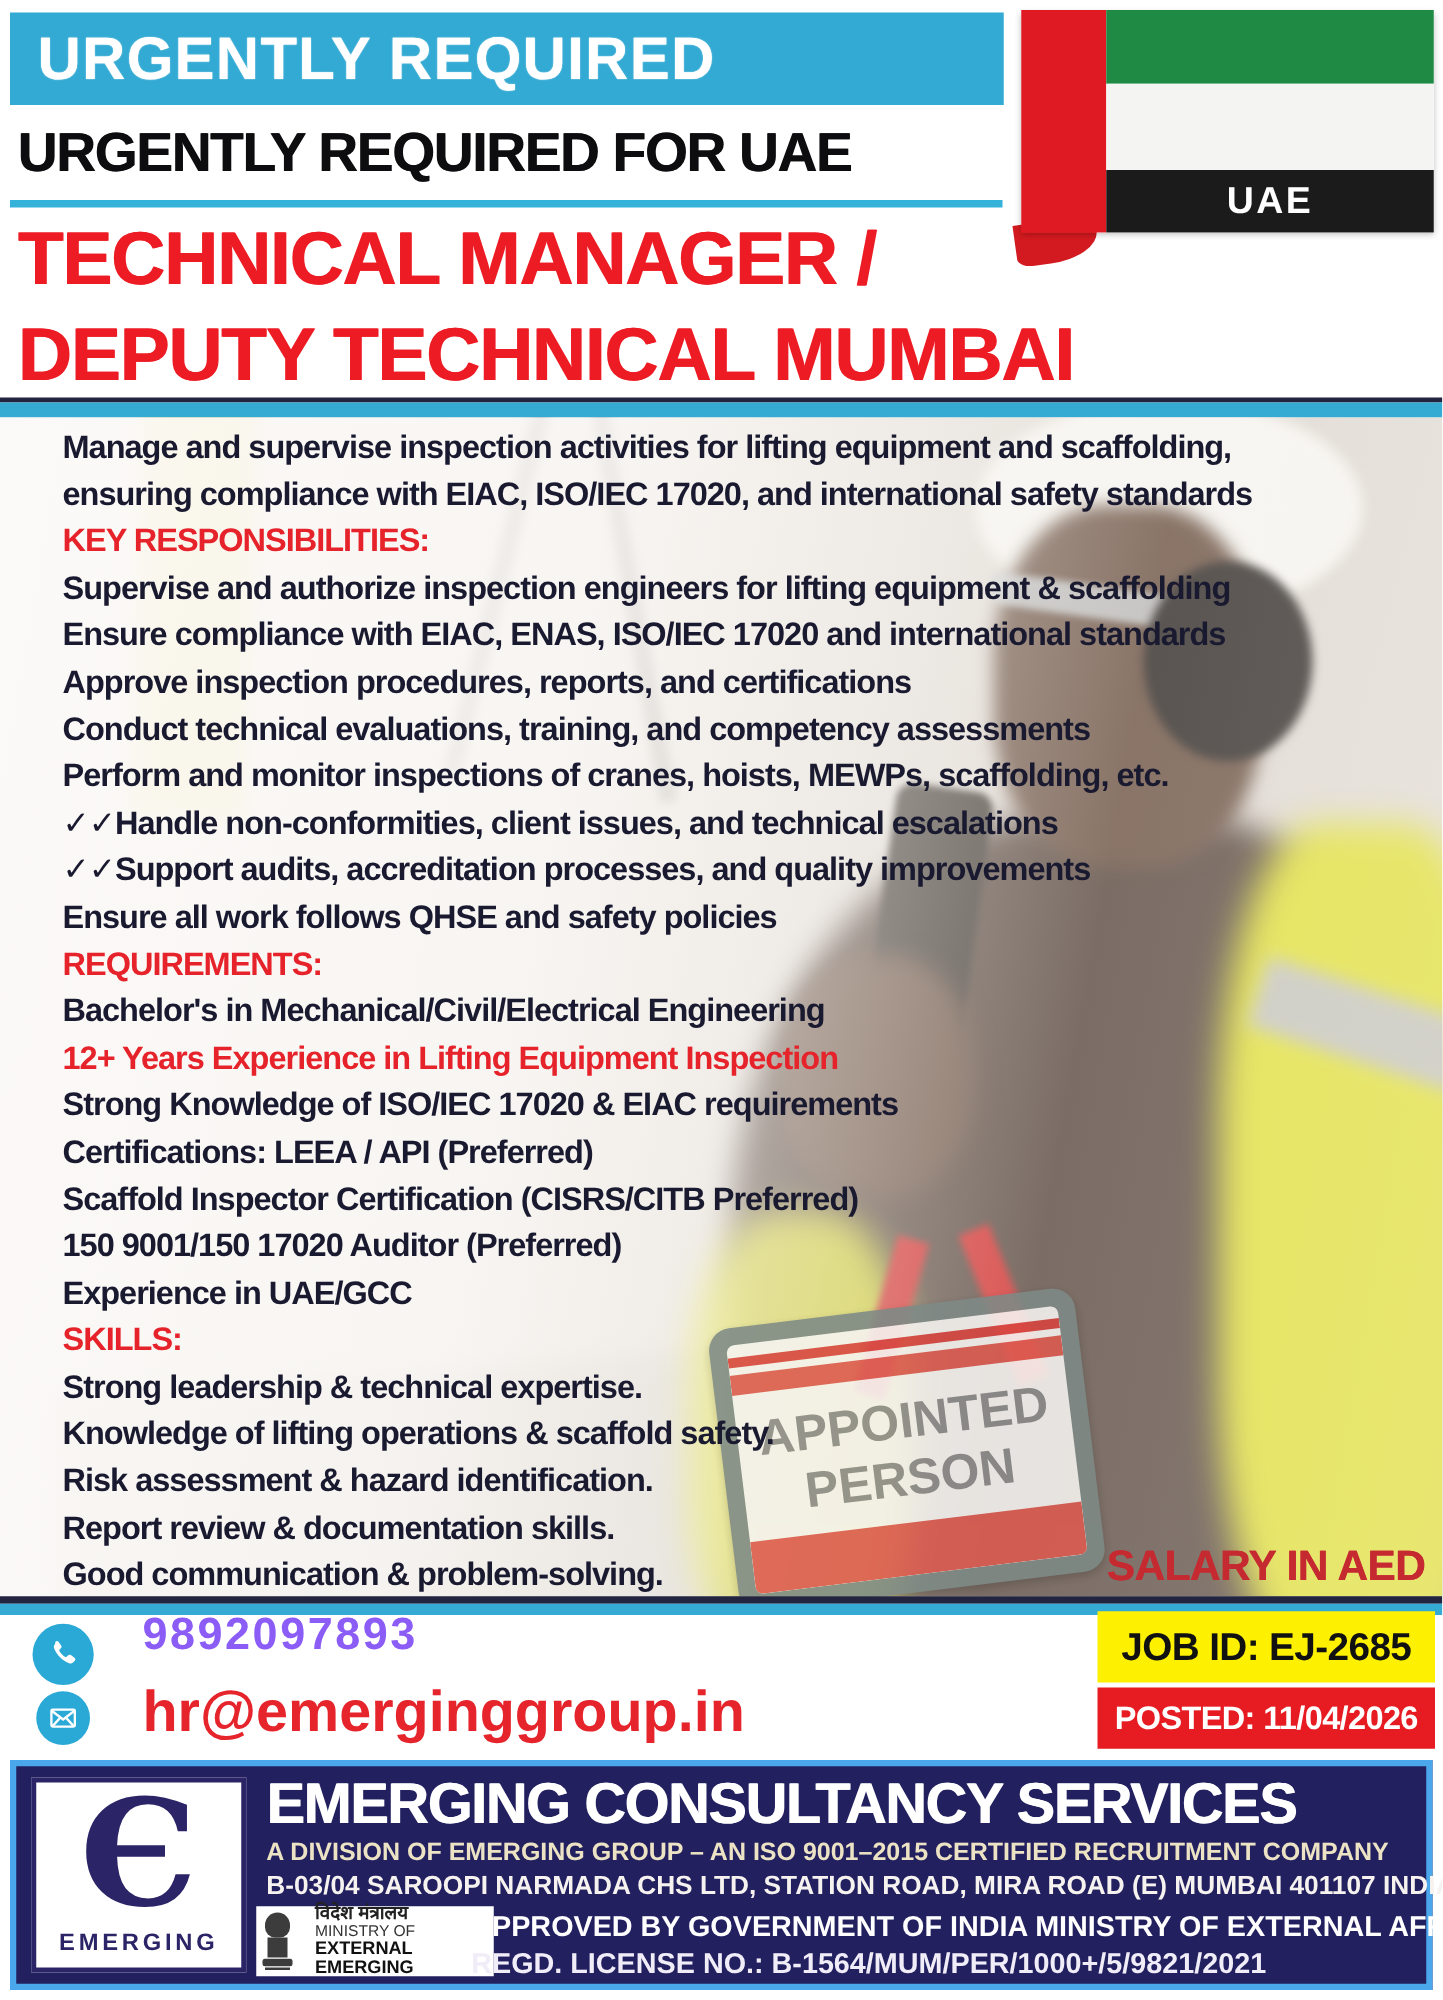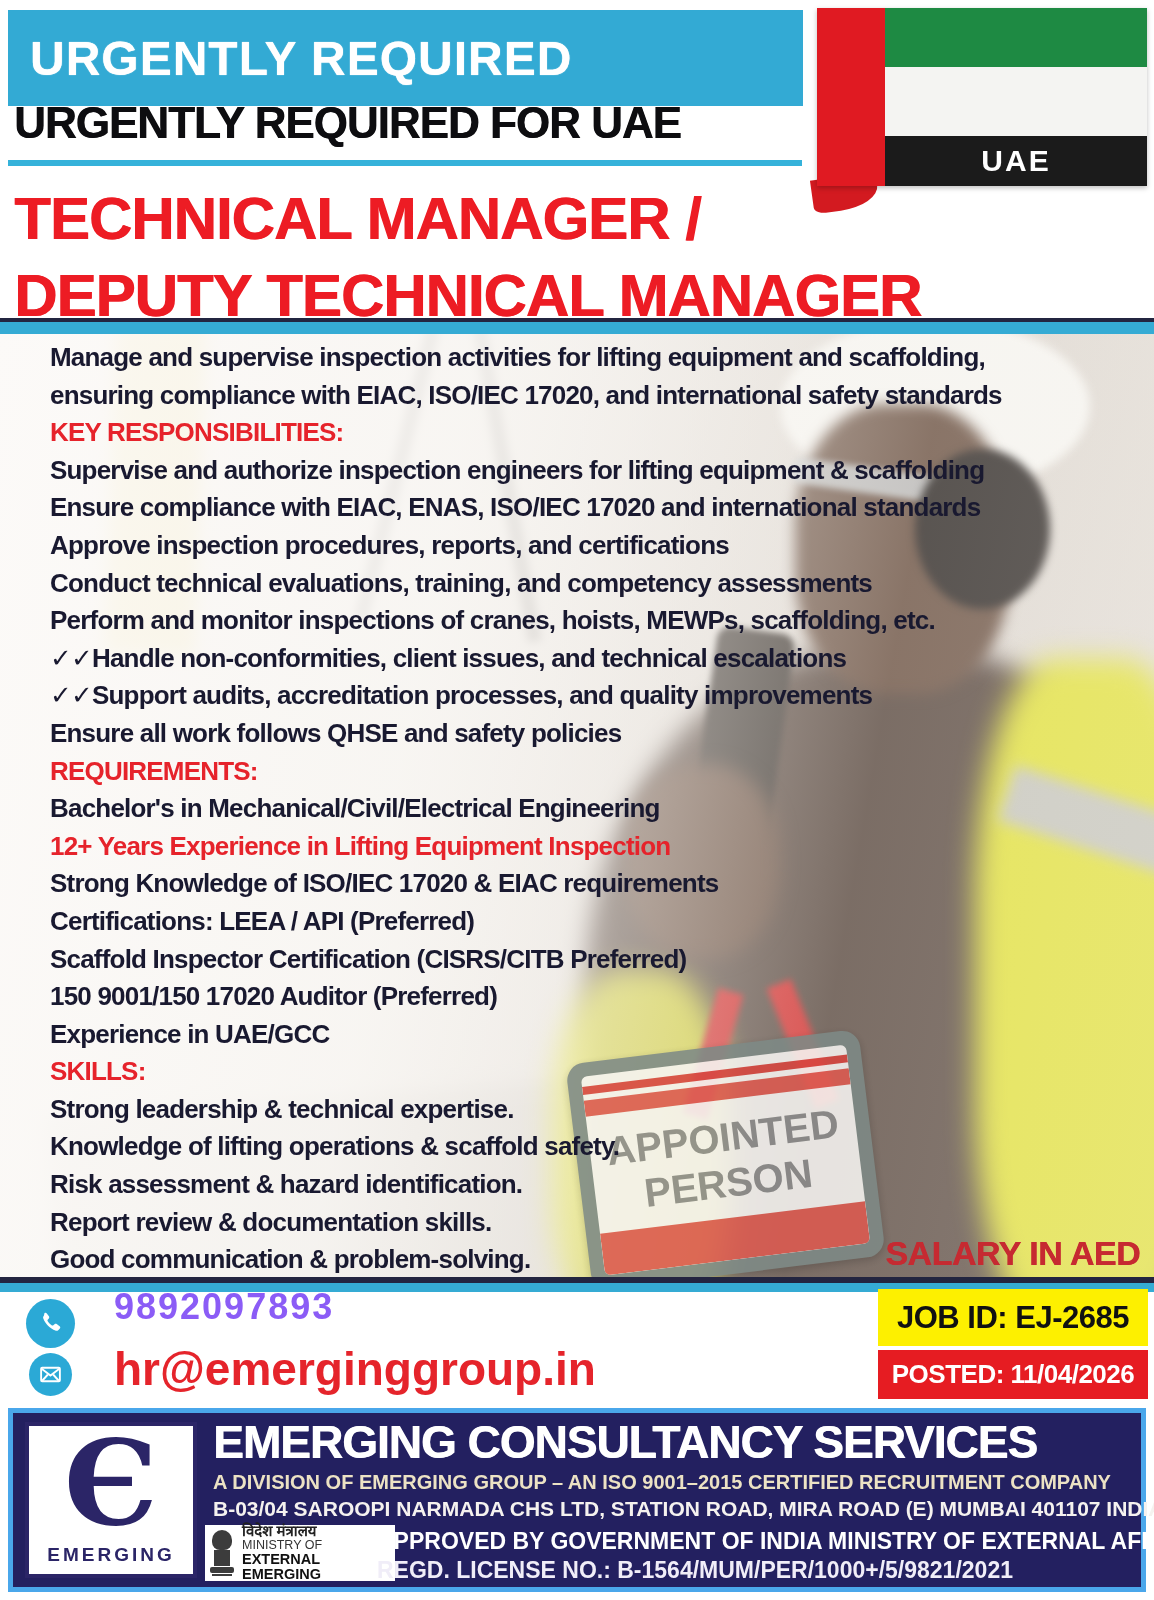--- a/index.html
+++ b/index.html
@@ -4,35 +4,35 @@
 <style>
   * { margin:0; padding:0; box-sizing:border-box; }
   html,body { background:#ffffff; }
   .poster {
     position:relative; width:1154px; height:1600px;
     background:#ffffff; overflow:hidden;
     font-family:"Liberation Sans", "DejaVu Sans", sans-serif;
   }
   
   .banner {
-    position:absolute; left:8px; top:10px; width:795px; height:96px;
+    position:absolute; left:8px; top:10px; width:795px; height:74px;
     background:#33aad4; display:flex; align-items:center;
   }
   .banner-text {
     color:#ffffff; font-size:48px; font-weight:bold; letter-spacing:1px;
     padding-left:22px; text-shadow:0 0 1px #fff;
   }
   .subtitle {
     position:absolute; left:14px; top:98px; width:790px;
     color:#0d0d10; font-size:44px; font-weight:bold; letter-spacing:-1px;
     text-shadow:0.6px 0 #0d0d10;
   }
   .cyan-rule { position:absolute; left:8px; top:160px; width:794px; height:6px; background:#35b2da; }
   .job-title {
-    position:absolute; left:14px; top:180px; width:1120px;
+    position:absolute; left:14px; top:168px; width:1120px;
     color:#ed1c24; font-size:60px; font-weight:bold; line-height:77px;
     letter-spacing:-1px; text-shadow:0.8px 0 #ed1c24;
   }
   
   .flag { position:absolute; left:817px; top:8px; width:330px; height:178px; box-shadow:0 2px 5px rgba(0,0,0,.25); }
   .flag-red { position:absolute; left:0; top:0; width:68px; height:100%; background:#e01a22; }
   .flag-bands { position:absolute; left:68px; top:0; right:0; height:100%; }
   .flag-green { position:absolute; left:0; top:0; width:100%; height:33%; background:#1e8a43; }
   .flag-white { position:absolute; left:0; top:33%; width:100%; height:39%; background:#f4f4f2; }
   .flag-black { position:absolute; left:0; top:72%; width:100%; height:28%; background:#1b1b1b;
@@ -110,21 +110,21 @@
                 font-size:118px; line-height:118px; margin-top:-2px; }
   .logo-word { color:#2b2567; font-size:19px; font-weight:bold; letter-spacing:3px; margin-top:2px; }
   .f-company { position:absolute; left:200px; top:2px; width:930px; color:#ffffff;
                font-size:46px; font-weight:bold; letter-spacing:-1px; white-space:nowrap;
                text-shadow:0.8px 0 #fff; }
   .f-division { position:absolute; left:200px; top:58px; color:#ece2c4; font-size:20px;
                 font-weight:bold; letter-spacing:0; white-space:nowrap; }
   .f-address { position:absolute; left:200px; top:84px; color:#f5f2ef; font-size:21px;
                font-weight:bold; white-space:nowrap; }
   .mea-box { position:absolute; left:192px; top:112px; width:190px; height:56px; background:#ffffff;
-             display:flex; align-items:center; padding:4px 4px; gap:7px; }
+             display:flex; align-items:center; padding:4px 4px; gap:17px; }
   .emblem { width:26px; height:46px; position:relative; flex:0 0 auto; }
   .emblem .e-top { position:absolute; left:3px; top:0; width:20px; height:20px; background:#3c3c3c; border-radius:50% 50% 40% 40%; }
   .emblem .e-mid { position:absolute; left:5px; top:20px; width:16px; height:16px; background:#3c3c3c; }
   .emblem .e-base { position:absolute; left:1px; top:37px; width:24px; height:6px; background:#3c3c3c; border-radius:2px; }
   .emblem .e-foot { position:absolute; left:3px; top:44px; width:20px; height:2px; background:#3c3c3c; }
   .mea-text { display:flex; flex-direction:column; line-height:1.05; }
   .mea-hindi { color:#222222; font-size:15px; font-weight:bold; }
   .mea-l1 { color:#333333; font-size:12.5px; }
   .mea-l2 { color:#111111; font-size:14.5px; font-weight:bold; }
   .f-approved { position:absolute; left:364px; top:115px; color:#ffffff; font-size:23px;
@@ -137,21 +137,21 @@
 
 <div class="poster">
 
   <div class="banner">
     <div class="banner-text">URGENTLY REQUIRED</div>
   </div>
   <div class="subtitle">URGENTLY REQUIRED FOR UAE</div>
   <div class="cyan-rule"></div>
   <div class="job-title">
     <div>TECHNICAL MANAGER /</div>
-    <div>DEPUTY TECHNICAL MANAGER</div>
+    <div>DEPUTY TECHNICAL MUMBAI</div>
   </div>
 
   <div class="flag-ribbon"></div>
   <div class="flag">
     <div class="flag-red"></div>
     <div class="flag-bands">
       <div class="flag-green"></div>
       <div class="flag-white"></div>
       <div class="flag-black">
         <span class="flag-label">UAE</span>

